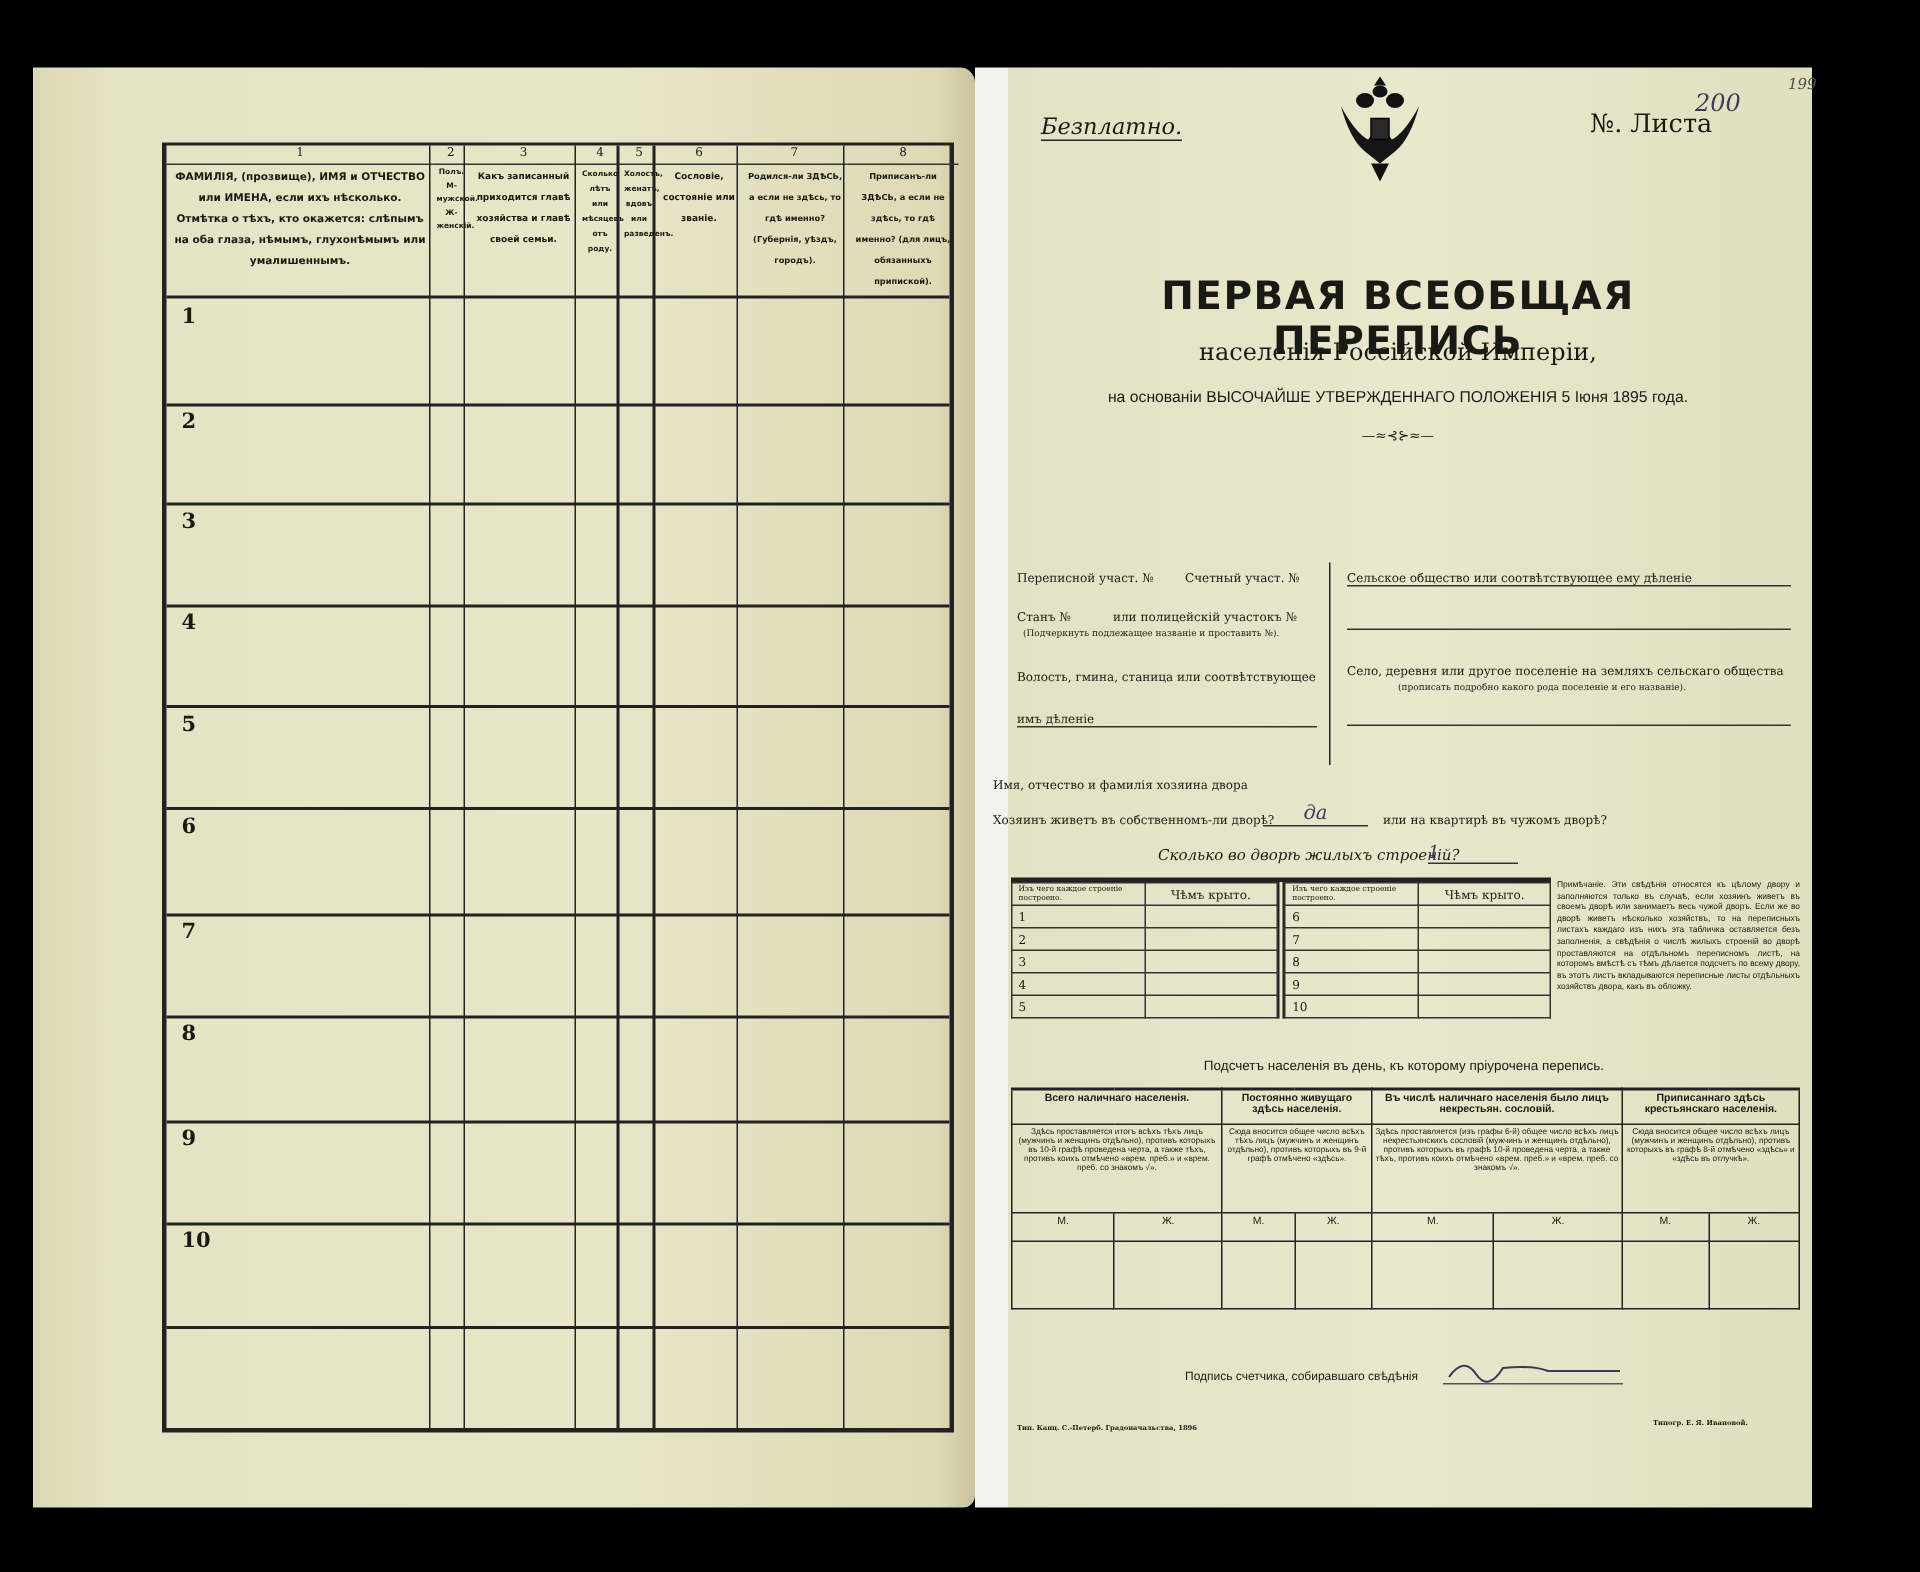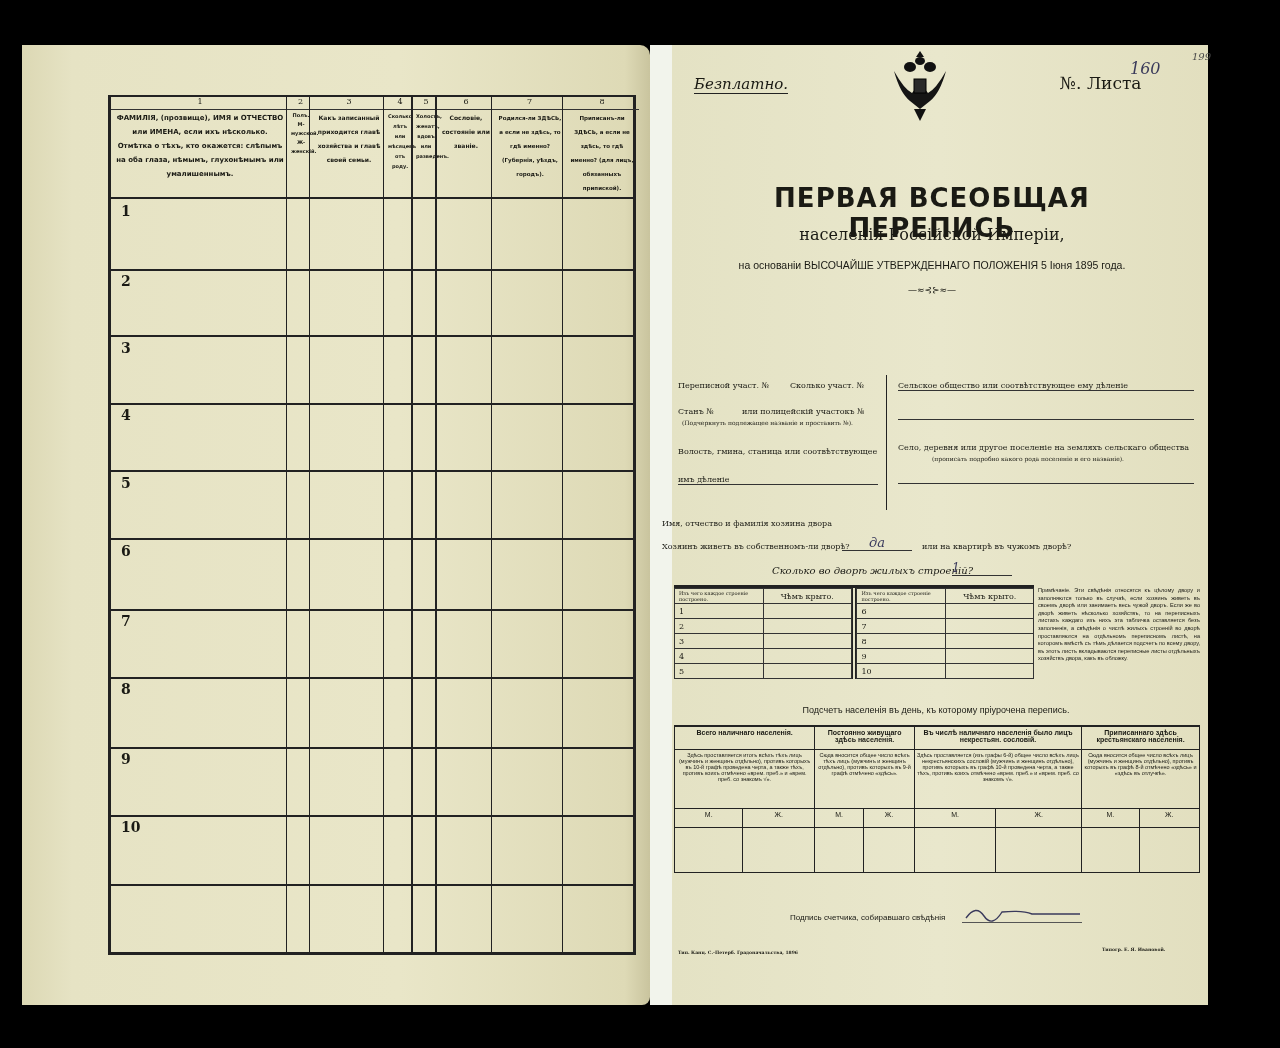--- a/index.html
+++ b/index.html
@@ -92,33 +92,33 @@
       <ellipse cx="30" cy="12" rx="5" ry="4" fill="#111"></ellipse>
       <ellipse cx="20" cy="18" rx="6" ry="5" fill="#111"></ellipse>
       <ellipse cx="40" cy="18" rx="6" ry="5" fill="#111"></ellipse>
       <path d="M4 22 Q14 40 22 44 L30 34 L38 44 Q46 40 56 22 Q50 44 40 52 L30 60 L20 52 Q10 44 4 22z" fill="#151515"></path>
       <rect x="24" y="30" width="12" height="14" fill="#2a2a2a" stroke="#000"></rect>
       <path d="M24 60 L30 72 L36 60z" fill="#111"></path>
     </svg>
   </div>
 
   <div class="abs" style="left:388px;top:28px;font-size:17px;">№. Листа</div>
-  <div class="abs" style="left:458px;top:14px;font-style:italic;font-size:16px;color:#3a3a5a;">160</div>
+  <div class="abs" style="left:458px;top:14px;font-style:italic;font-size:16px;color:#3a3a5a;">200</div>
   <div class="abs" style="left:520px;top:6px;font-style:italic;font-size:10px;color:#4a4a4a;">199</div>
 
   <div class="abs" style="left:40px;top:180px;width:440px;text-align:center;font-size:16px;">населенія Россійской Имперіи,</div>
   <div class="abs ttl" style="left:40px;top:138px;width:440px;text-align:center;font-size:26px;">ПЕРВАЯ ВСЕОБЩАЯ ПЕРЕПИСЬ</div>
   <div class="abs sans" style="left:10px;top:214px;width:500px;text-align:center;font-size:10.5px;">на основаніи ВЫСОЧАЙШЕ УТВЕРЖДЕННАГО ПОЛОЖЕНІЯ 5 Іюня 1895 года.</div>
   <div class="abs" style="left:230px;top:240px;width:60px;text-align:center;font-size:9px;">—≈⊰⊱≈—</div>
 
 
   <div class="abs" style="left:0;top:330px;width:528px;height:135px;">
     <div class="abs" style="left:214px;top:0;width:1px;height:135px;background:#222;"></div>
     <div class="abs small" style="left:6px;top:6px;">Переписной участ. №</div>
-    <div class="abs small" style="left:118px;top:6px;">Сколько участ. №</div>
+    <div class="abs small" style="left:118px;top:6px;">Счетный участ. №</div>
     <div class="abs small" style="left:6px;top:32px;">Станъ №</div>
     <div class="abs small" style="left:70px;top:32px;">или полицейскій участокъ №</div>
     <div class="abs" style="left:10px;top:44px;font-size:6px;">(Подчеркнуть подлежащее названіе и проставить №).</div>
     <div class="abs small" style="left:6px;top:72px;">Волость, гмина, станица или соотвѣтствующее</div>
     <div class="abs small" style="left:6px;top:100px;width:200px;border-bottom:1px solid #333;">имъ дѣленіе</div>
 
     <div class="abs small" style="left:226px;top:6px;width:296px;border-bottom:1px solid #333;">Сельское общество или соотвѣтствующее ему дѣленіе</div>
     <div class="abs" style="left:226px;top:44px;width:296px;height:1px;background:#333;"></div>
     <div class="abs small" style="left:226px;top:68px;">Село, деревня или другое поселеніе на земляхъ сельскаго общества</div>
     <div class="abs" style="left:260px;top:80px;font-size:6px;">(прописать подробно какого рода поселеніе и его названіе).</div>

